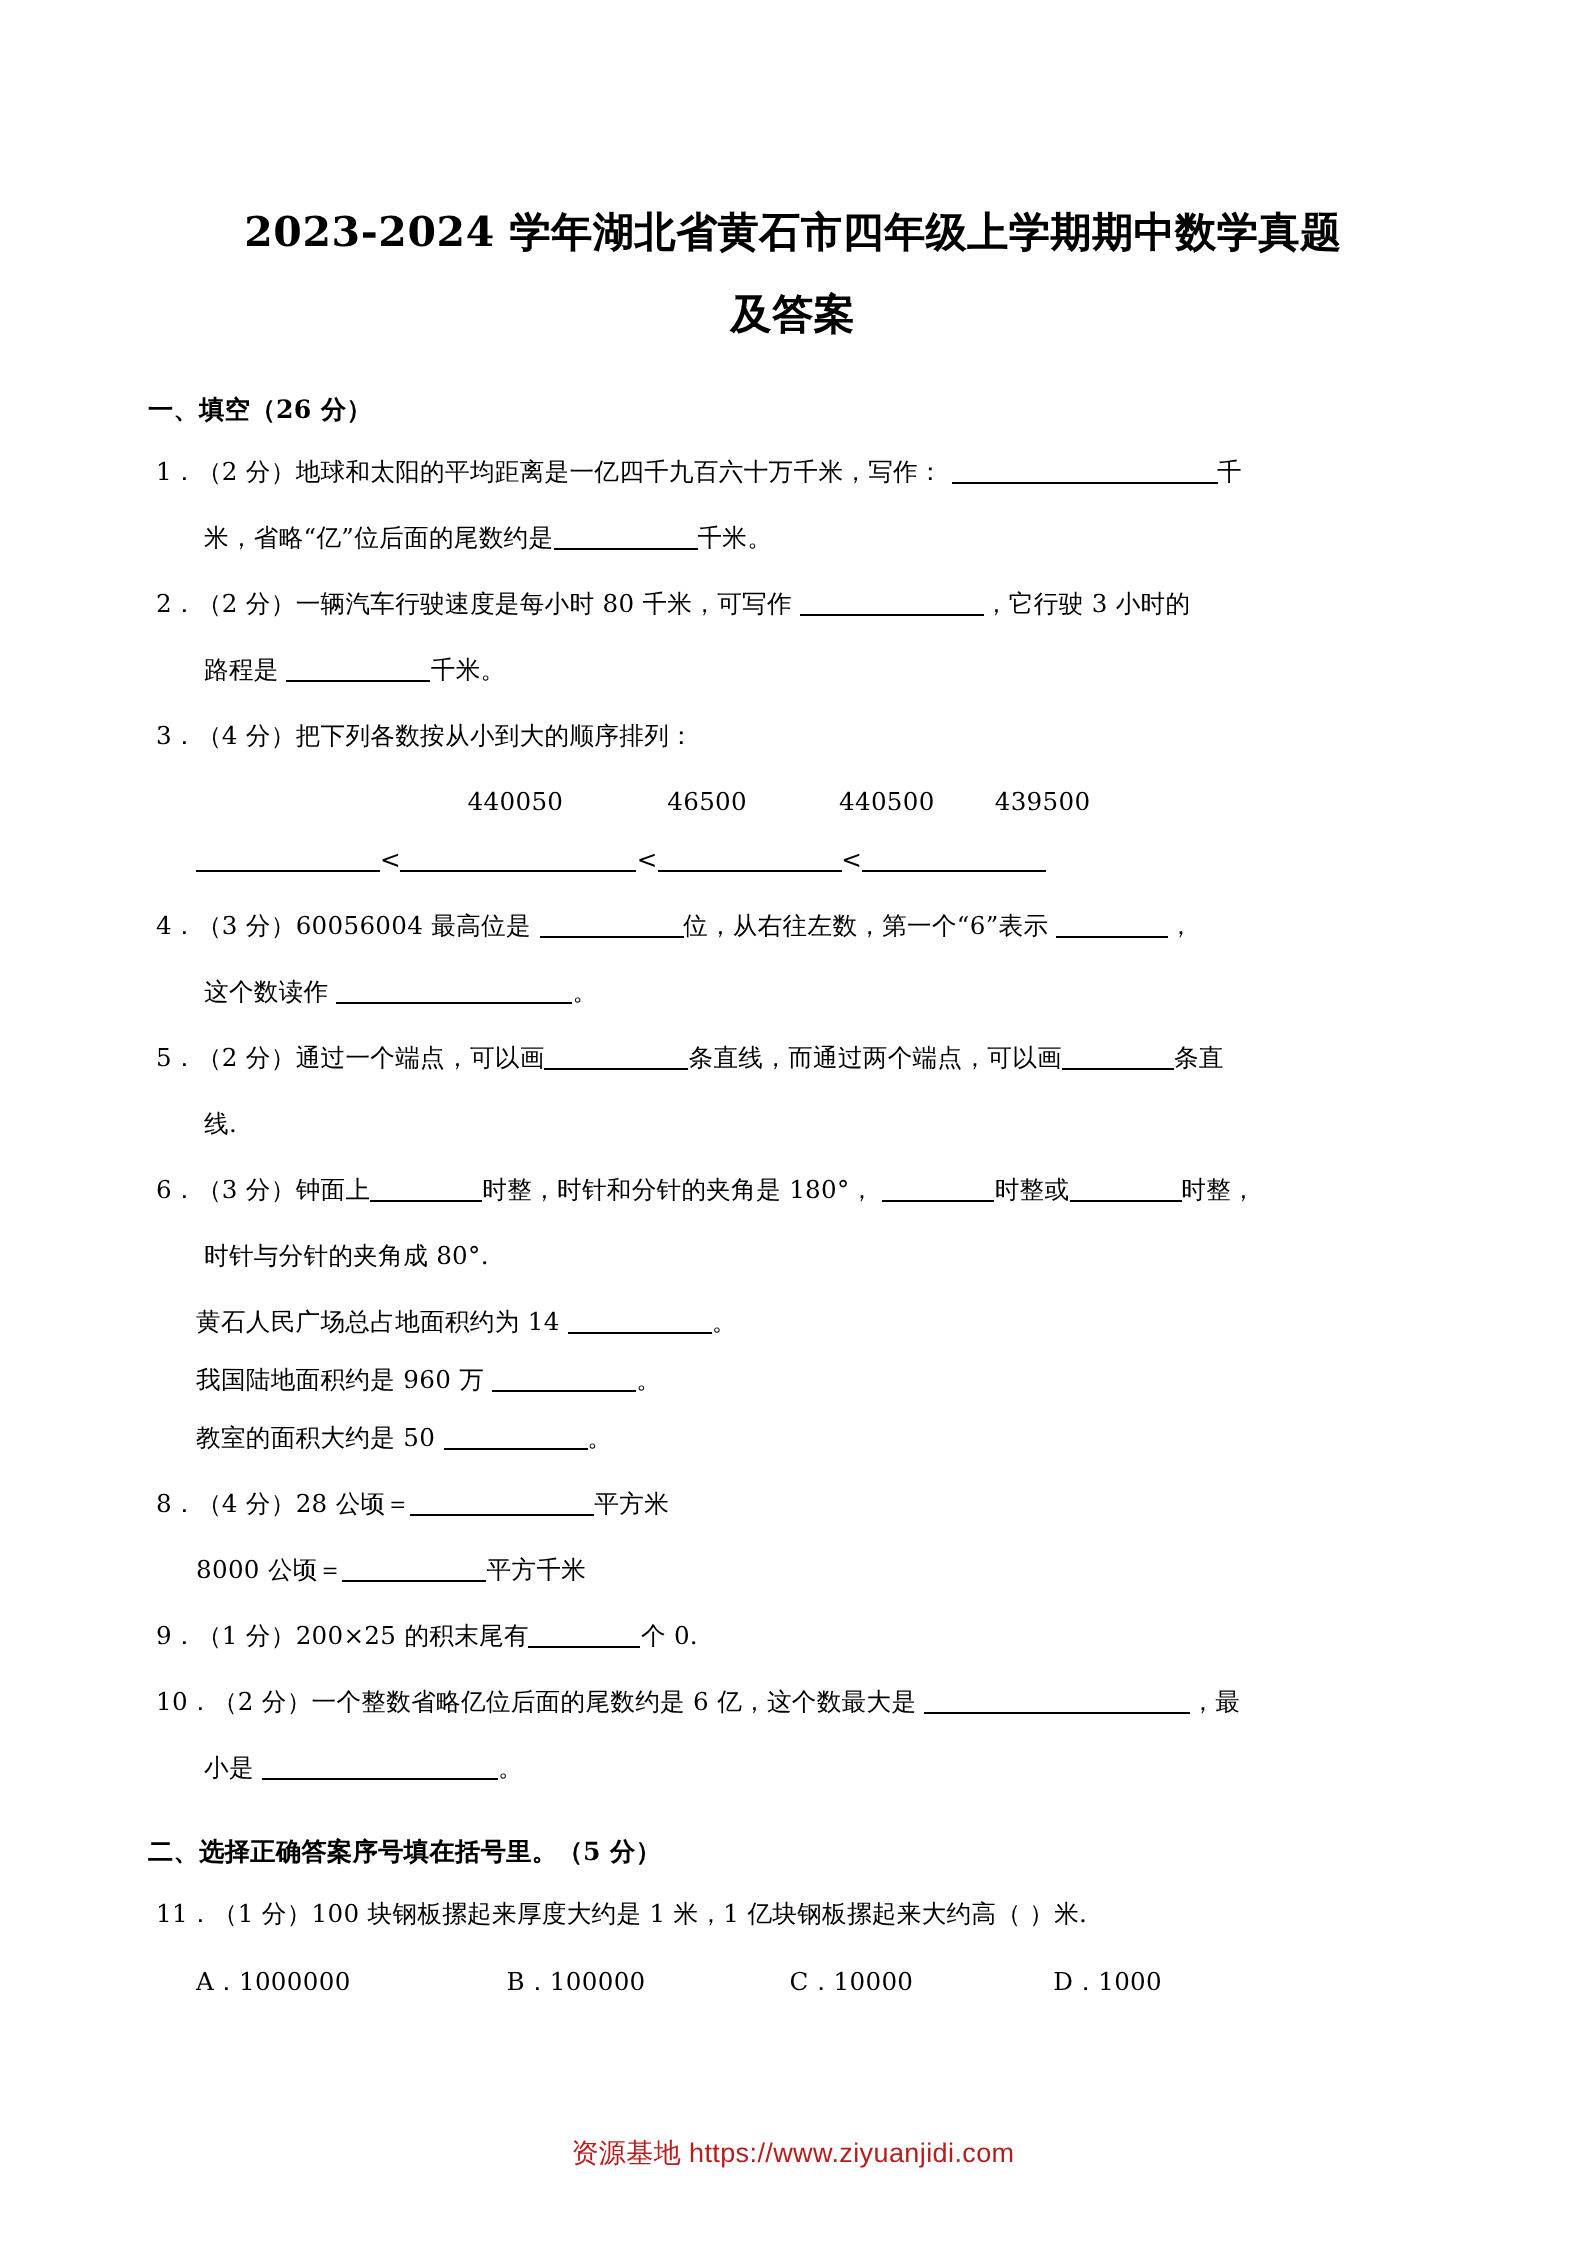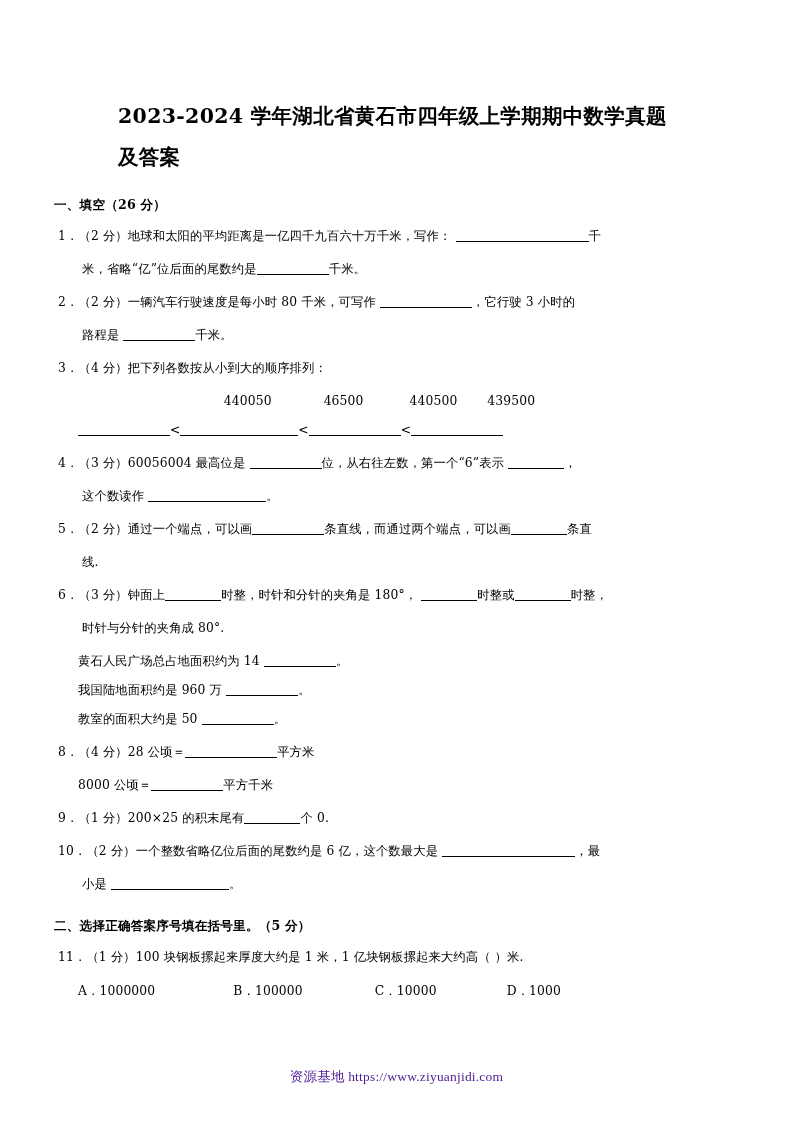--- a/index.html
+++ b/index.html
@@ -25,27 +25,28 @@
     padding: 0;
   }
 
   
   .doc-title {
     margin: 0;
     padding: 96px 118px 0 118px;
     font-size: 20.5px;
     font-weight: bold;
     line-height: 41px;
+    text-align: center;
     letter-spacing: 0.3px;
     font-family: "DejaVu Serif", "Liberation Serif", serif;
   }
 
   
   .content {
-    padding: 0 112px 0 54px;
+    padding: 0 112px 0 74px;
   }
 
   .section-head {
     font-size: 12.6px;
     font-weight: bold;
     line-height: 20px;
     margin: 17px 0 7px 0;
     letter-spacing: 0.2px;
   }
 
@@ -114,22 +115,22 @@
   .opt-gap3 { display: inline-block; width: 70px; }
 
   
   .footer {
     position: absolute;
     left: 0;
     top: 1068px;
     width: 793px;
     text-align: center;
     font-size: 13.5px;
-    color: #4c1d95;
-    font-family: Liberation Serif, serif;
+    color: #b91c1c;
+    font-family: Liberation Sans, sans-serif;
     letter-spacing: 0.2px;
   }
 </style>
 </head>
 <body>
 
 <div class="page">
 
   <h1 class="doc-title">2023-2024 学年湖北省黄石市四年级上学期期中数学真题及答案</h1>
 

